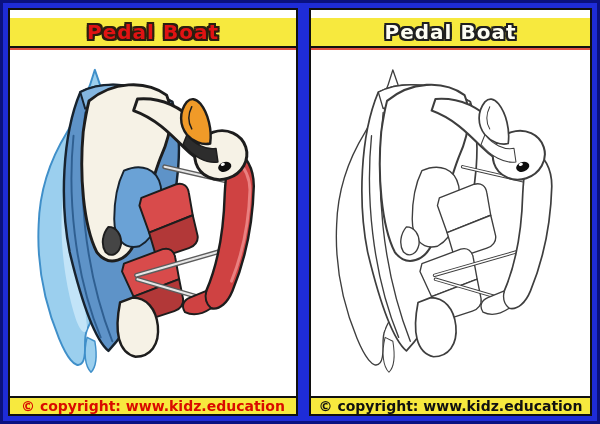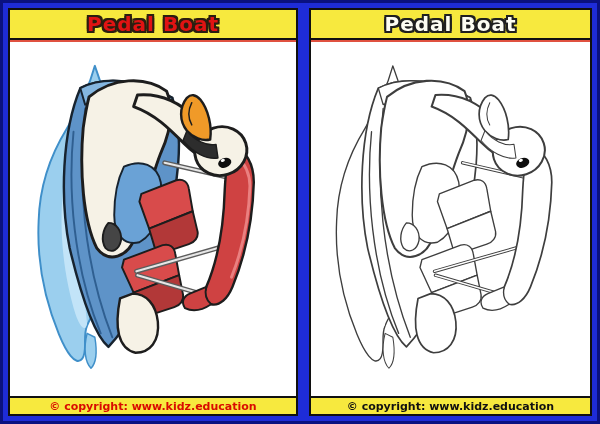--- a/index.html
+++ b/index.html
@@ -12,37 +12,37 @@
   .card{
     position:absolute;top:5px;bottom:5px;box-sizing:border-box;
     border:2px solid #101010;background:#ffffff;
     display:flex;flex-direction:column;
   }
   .card-left{left:5px;width:290px;}
   .card-right{right:5px;width:283px;}
   .card-header{
     height:28px;flex:0 0 28px;background:#f7e93e;
     border-bottom:2px solid #1a140a;
-    display:flex;align-items:center;justify-content:center;
+    display:flex;align-items:center;justify-content:center;margin-top:8px;
   }
   .card-title{
     font-size:20px;font-weight:bold;letter-spacing:1px;line-height:1;
     white-space:nowrap;
   }
   .header-underline{height:2px;flex:0 0 2px;background:#e05140;}
   .card-body{
     flex:1 1 auto;background:#ffffff;
     display:flex;align-items:center;justify-content:center;overflow:hidden;
   }
   .card-footer{
     height:16px;flex:0 0 16px;background:#f7e93e;
     border-top:2px solid #1a140a;
     display:flex;align-items:center;justify-content:center;
   }
-  .copyright{font-size:11px;font-weight:bold;line-height:1;white-space:nowrap;}
+  .copyright{font-size:14px;font-weight:bold;line-height:1;white-space:nowrap;}
   svg{display:block;}
 </style>
 </head>
 <body>
 
 <div class="screen" style="background: rgb(30, 44, 216); border-color: rgb(10, 17, 128);">
 
   <div class="card card-left" style="border-color: rgb(16, 16, 16); background: rgb(255, 255, 255);">
     <div class="card-header" style="background: rgb(247, 233, 62); border-color: rgb(16, 16, 16);">
       <span class="card-title" id="title-0" style="color: rgb(224, 19, 19); text-shadow: rgb(43, 30, 16) -2px -2px 0px, rgb(43, 30, 16) 2px -2px 0px, rgb(43, 30, 16) -2px 2px 0px, rgb(43, 30, 16) 2px 2px 0px, rgb(43, 30, 16) -2px 0px 0px, rgb(43, 30, 16) 2px 0px 0px, rgb(43, 30, 16) 0px -2px 0px, rgb(43, 30, 16) 0px 2px 0px;">Pedal Boat</span>

